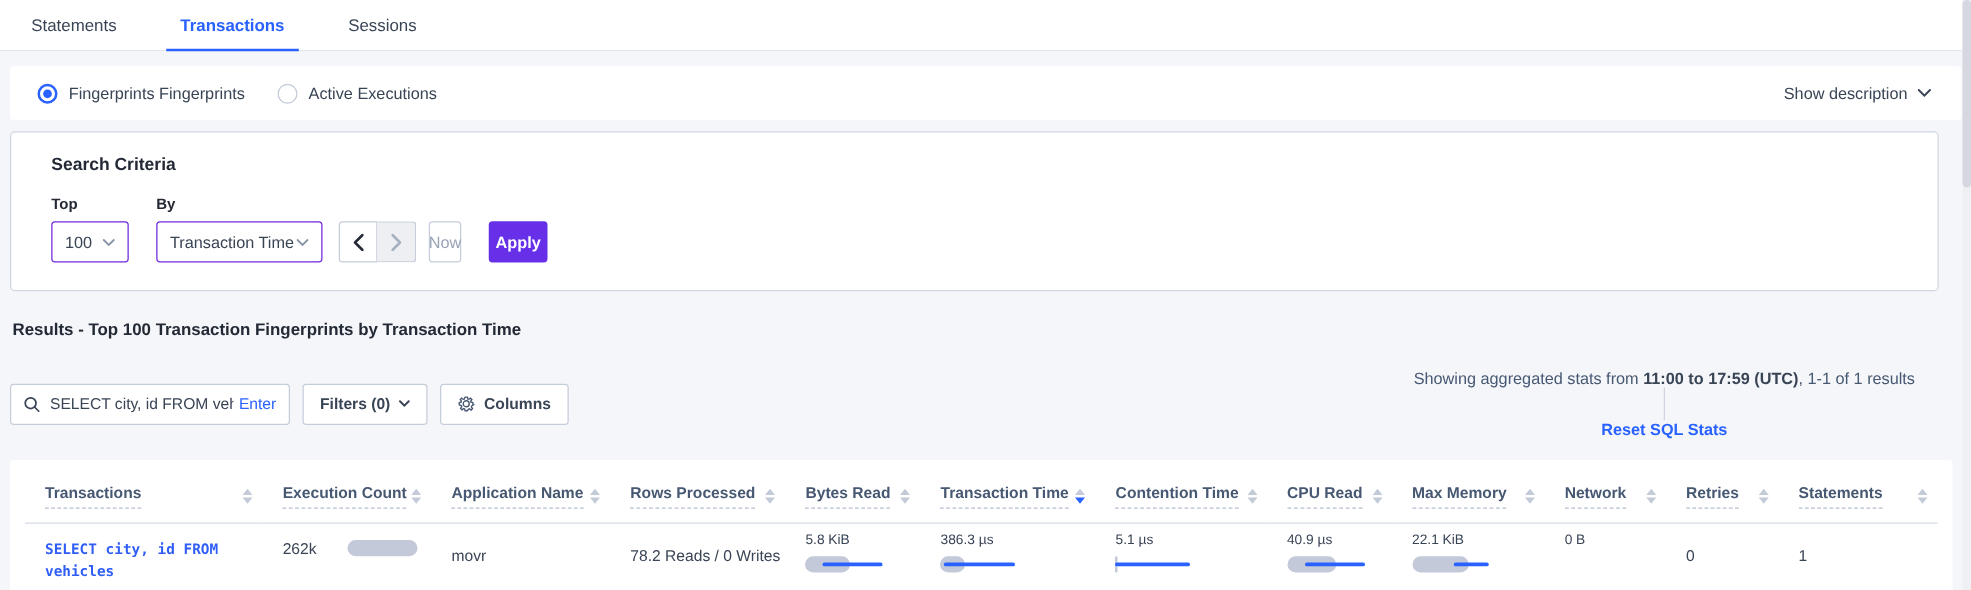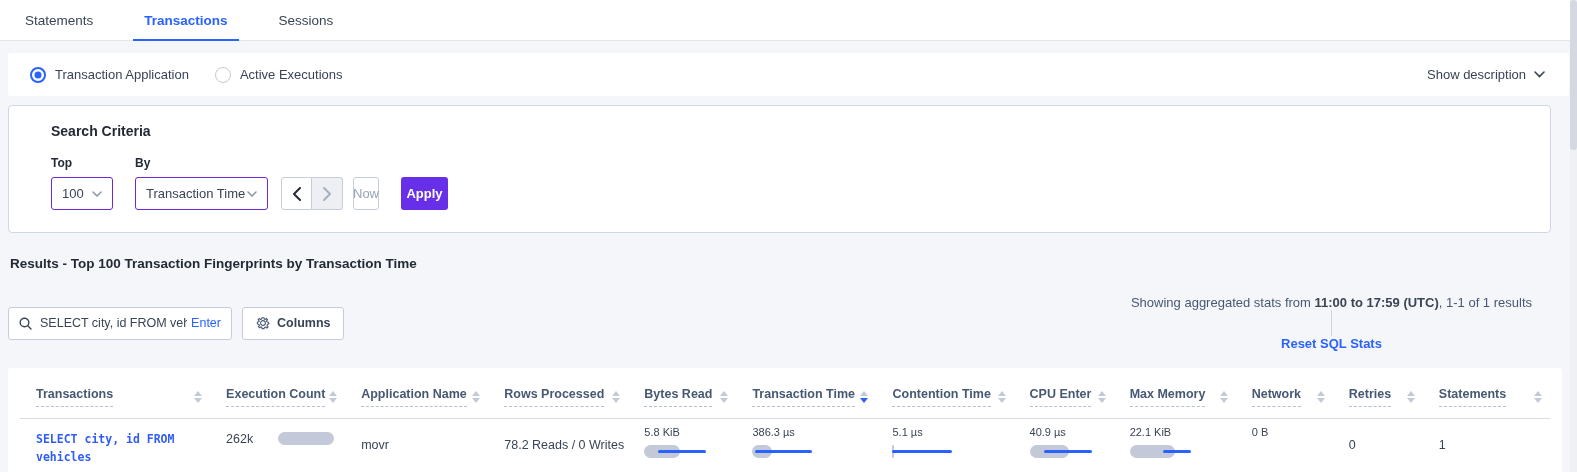--- a/index.html
+++ b/index.html
@@ -16,21 +16,21 @@
   .radio-strip { background:#fff; margin:12px 8px 0 8px; height:43px; border-radius:3px; display:flex; align-items:center; padding:0 24px 0 22px; }
   .radio-opt { display:flex; align-items:center; margin-right:26px; cursor:pointer; }
   .radio-circle { width:16px; height:16px; border-radius:50%; margin-right:9px; position:relative; }
   .radio-circle.on { border:2.5px solid #2962ff; background:#fff; }
   .radio-circle.on::after { content:""; position:absolute; left:50%; top:50%; transform:translate(-50%,-50%); width:7px; height:7px; border-radius:50%; background:#2962ff; }
   .radio-circle.off { border:1.5px solid #c3cad8; background:#fff; }
   .radio-label { font-size:13px; color:#394455; }
   .show-desc { margin-left:auto; display:flex; align-items:center; gap:8px; font-size:13px; color:#394455; cursor:pointer; }
 
   
-  .criteria-card { background:#fff; border:1px solid #cfd6e4; border-radius:4px; margin:9px 26px 0 8px; padding:17px 28px 22px 42px; }
+  .criteria-card { background:#fff; border:1px solid #cfd6e4; border-radius:4px; margin:9px 26px 0 8px; padding:17px 28px 22px 32px; }
   .criteria-title { font-size:14px; font-weight:700; color:#242a35; }
   .criteria-row { display:flex; align-items:flex-end; margin-top:17px; }
   .field { display:flex; flex-direction:column; }
   .field-label { font-size:12px; font-weight:700; color:#242a35; margin-bottom:7px; }
   .select { height:33px; border:1px solid #6d28d9; border-radius:3px; background:#fff; display:flex; align-items:center; font-size:13px; color:#394455; padding:0 10px; cursor:pointer; }
   .select .spacer { flex:1; }
   .sel-top { width:62px; margin-right:22px; }
   .sel-by { width:133px; }
   .by-field { margin-right:13px; }
   .sel-time { width:224px; }
@@ -87,21 +87,21 @@
 
 <div class="tabbar">
   <div class="tab">Statements</div>
   <div class="tab active">Transactions</div>
   <div class="tab">Sessions</div>
 </div>
 
 <div class="radio-strip">
   <div class="radio-opt">
     <span class="radio-circle on"></span>
-    <span class="radio-label">Transaction Application</span>
+    <span class="radio-label">Fingerprints Fingerprints</span>
   </div>
   <div class="radio-opt">
     <span class="radio-circle off"></span>
     <span class="radio-label">Active Executions</span>
   </div>
   <div class="show-desc">
     <span>Show description</span>
     <svg width="11" height="7" viewBox="0 0 11 7">
         <path d="M1 1l4.5 4.5L10 1" stroke="#394455" stroke-width="1.6" fill="none" stroke-linecap="round"></path>
       </svg>
@@ -153,20 +153,26 @@
 <div class="controls-row">
   <div class="search-box">
     <svg width="13" height="13" viewBox="0 0 13 13">
         <circle cx="5.5" cy="5.5" r="4.3" stroke="#394455" stroke-width="1.4" fill="none"></circle>
         <path d="M9 9l3 3" stroke="#394455" stroke-width="1.4" stroke-linecap="round"></path>
       </svg>
     <input value="SELECT city, id FROM vehicles W" style="">
     <span class="enter-hint">Enter</span>
   </div>
   <div class="ctl-btn">
+    <span>Filters (0)</span>
+    <svg width="9" height="6" viewBox="0 0 9 6">
+        <path d="M1 1l3.5 3.5L8 1" stroke="#394455" stroke-width="1.6" fill="none" stroke-linecap="round"></path>
+      </svg>
+  </div>
+  <div class="ctl-btn">
     <svg width="14" height="14" viewBox="0 0 14 14">
         <path d="M7 4.6A2.4 2.4 0 1 0 7 9.4 2.4 2.4 0 0 0 7 4.6zm5.6 3.3l-1.3.9c0 .3-.1.5-.2.8l.9 1.3-1.1 1.1-1.3-.9c-.3.1-.5.2-.8.2l-.9 1.3H6.1l-.4-1.5c-.3 0-.5-.1-.8-.2l-1.3.9-1.1-1.1.9-1.3c-.1-.3-.2-.5-.2-.8L1.4 7.9V6.1l1.5-.4c0-.3.1-.5.2-.8l-.9-1.3 1.1-1.1 1.3.9c.3-.1.5-.2.8-.2l.7-1.5h1.8l.4 1.5c.3 0 .5.1.8.2l1.3-.9 1.1 1.1-.9 1.3c.1.3.2.5.2.8l1.5.4v1.8z" fill="none" stroke="#475872" stroke-width="1.1"></path>
       </svg>
     <span>Columns</span>
   </div>
   <div class="stats-area">
     <span class="stats-text"><span>Showing aggregated stats from </span><b>11:00 to 17:59 (UTC)</b><span>, 1-1 of 1 results</span></span>
     <span class="stats-divider"></span>
     <span class="reset-link">Reset SQL Stats</span>
   </div>
@@ -248,21 +254,21 @@
             <div class="th-inner">
               <span class="th-label">Contention Time</span>
               <span class="sort">
                 <span class="up"></span>
                 <span class="dn"></span>
               </span>
             </div>
           </th>
         <th>
             <div class="th-inner">
-              <span class="th-label">CPU Enter</span>
+              <span class="th-label">CPU Read</span>
               <span class="sort">
                 <span class="up"></span>
                 <span class="dn"></span>
               </span>
             </div>
           </th>
         <th>
             <div class="th-inner">
               <span class="th-label">Max Memory</span>
               <span class="sort">

